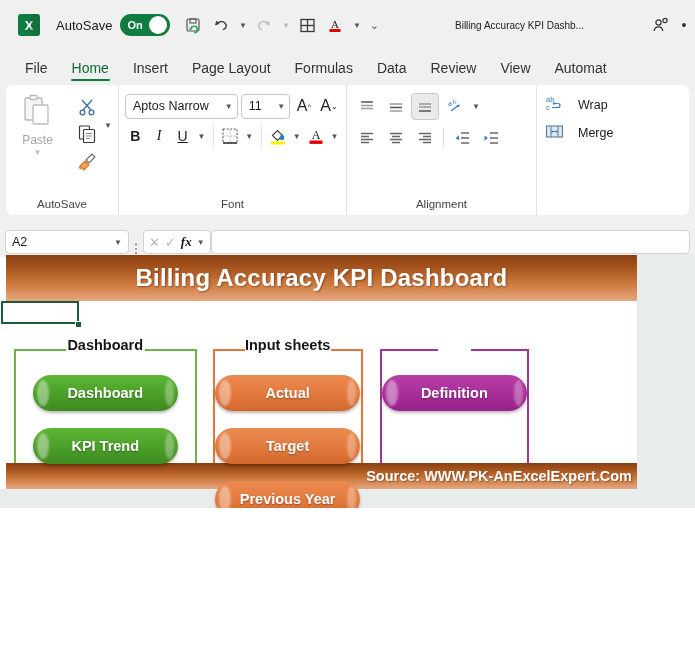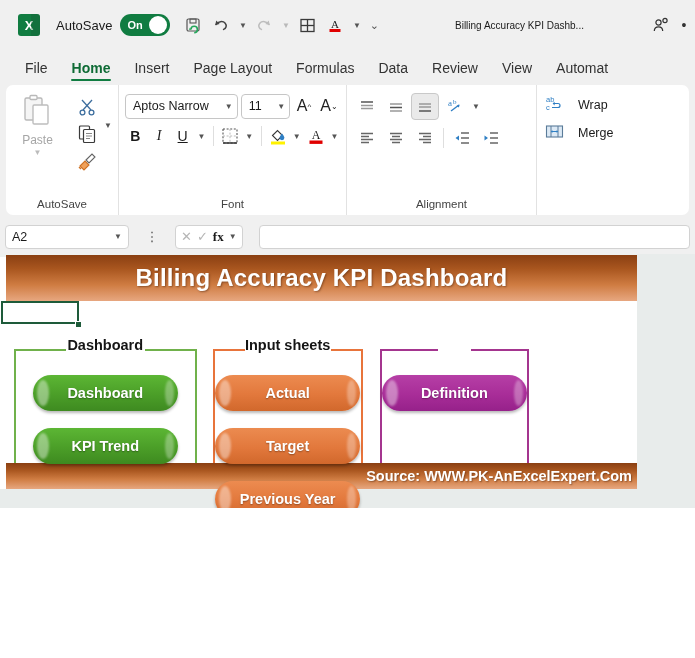--- a/index.html
+++ b/index.html
@@ -111,21 +111,21 @@
   }
   .rtab {
     font-size: 14px;
     color: #333;
     padding: 3px 11px 7px 11px;
     white-space: nowrap;
     position: relative;
   }
   .rtab.active {
     color: #0e6b35;
-    font-weight: bold;
+    font-weight: normal;
   }
   .rtab.active::after {
     content: "";
     position: absolute;
     left: 10px; right: 10px; bottom: 2px;
     height: 2.5px;
     background: #107c41;
     border-radius: 2px;
   }
 
@@ -226,43 +226,43 @@
   .ab.sel { background: #eaeaea; border: 1px solid #c9c9c9; }
 
   
   .merge-group { width: 120px; }
   .merge-row { display: flex; align-items: center; gap: 14px; padding: 3px 0 3px 2px; font-size: 12.5px; color: #1a1a1a; white-space: nowrap; }
 
   
   .formula-bar {
     height: 35px;
     background: #f0f0f0;
-    display: flex; align-items: center;
+    display: flex; align-items: flex-end;
     padding: 0 5px;
-    gap: 16px;
+    gap: 0;
   }
   .namebox {
     width: 124px; height: 24px;
     background: #fff;
     border: 1px solid #d2d2d2;
     border-radius: 4px;
     display: flex; align-items: center; justify-content: space-between;
     padding: 0 6px;
     font-size: 12.5px; color: #1a1a1a;
   }
   .namebox-caret { font-size: 8px; color: #555; }
   .vdots { width: 14px; text-align: center; color: #555; font-size: 13px; letter-spacing: 0; line-height: 10px; }
   .fx-group {
     display: flex; align-items: center;
     height: 24px; background: #fff;
     border: 1px solid #d2d2d2; border-radius: 4px;
     padding: 0 5px; gap: 5px;
   }
   .fx-icon { font-size: 13px; color: #b5b5b5; }
-  .fx-icon.fx { color: #1a1a1a; font-weight: bold; font-family: "Liberation Serif", serif; }
+  .fx-icon.fx { color: #1a1a1a; font-style: italic; font-weight: bold; font-family: "Liberation Serif", serif; }
   .fx-caret { font-size: 8px; color: #555; }
   .formula-input {
     flex: 1; height: 24px;
     background: #fff;
     border: 1px solid #d2d2d2;
     border-radius: 4px;
   }
 
   
   .sheet {

